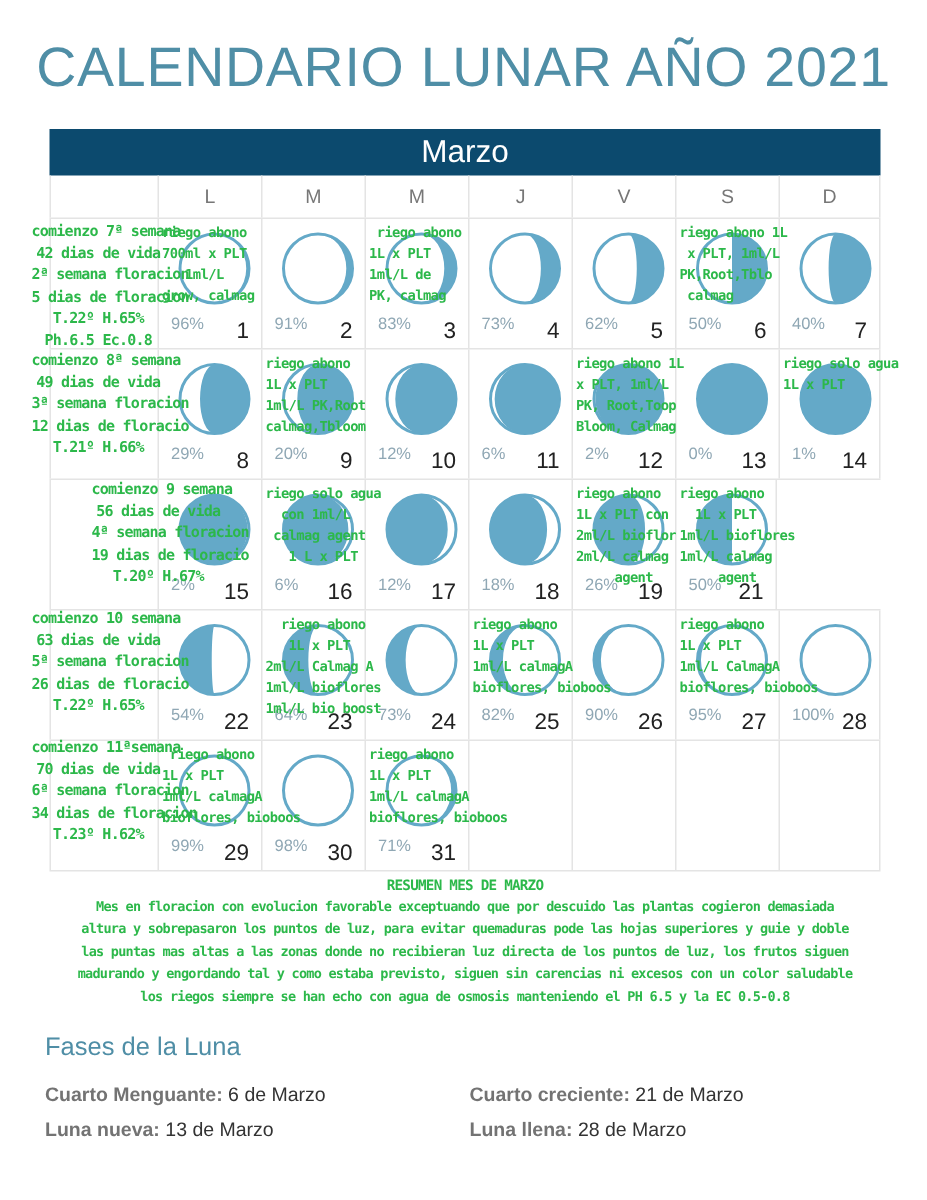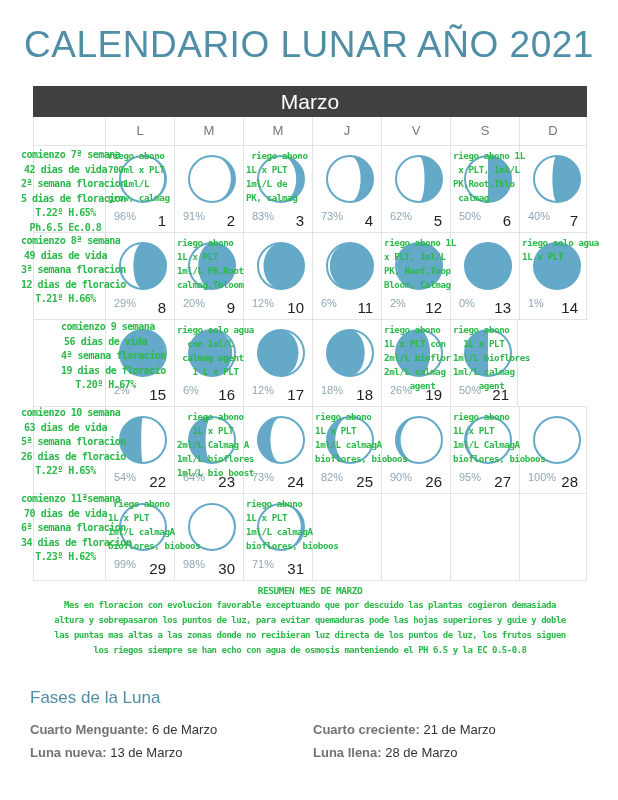--- a/index.html
+++ b/index.html
@@ -1,19 +1,19 @@
 <!DOCTYPE html>
 <html><head>
 <meta charset="utf-8">
 <style>
   html,body{margin:0;padding:0;background:#ffffff;}
   body{width:618px;height:800px;position:relative;overflow:hidden;font-family:"DejaVu Sans","Liberation Sans",sans-serif;}
   .title{position:absolute;left:0;top:24px;width:618px;text-align:center;font-family:"Liberation Sans",sans-serif;font-size:37px;color:#4f8ea6;letter-spacing:0.5px;}
   .cal{position:absolute;left:33px;top:86px;width:554px;}
-  .month-band{height:31px;background:#404040;color:#fff;text-align:center;font-family:"Liberation Sans",sans-serif;font-size:21px;line-height:31px;}
+  .month-band{height:31px;background:#0c4a6e;color:#fff;text-align:center;font-family:"Liberation Sans",sans-serif;font-size:21px;line-height:31px;}
   .grid{position:relative;}
   .row{display:flex;border-bottom:1px solid #e4e4e4;}
   .wk-head{height:28px;}
   .cell{position:relative;border-left:1px solid #e4e4e4;box-sizing:border-box;}
   .cell.notes{width:72px;border-left:1px solid #e4e4e4;}
   .cell.day{width:69px;}
   .cell.day:last-child{border-right:1px solid #e4e4e4;width:68px;}
   .wd{text-align:center;line-height:28px;font-family:"Liberation Sans",sans-serif;font-size:13px;color:#777;}
   .week{height:86px;}
   .pct{position:absolute;left:8px;bottom:10px;font-family:"Liberation Sans",sans-serif;font-size:11px;color:#8fa7b4;}
@@ -392,20 +392,21 @@
 6ª semana floracion
 34 dias de floracion
 T.23º H.62%</div>
   </div>
 
 <div class="summary">
   <div class="sum-title">RESUMEN MES DE MARZO</div>
   <div>Mes en floracion con evolucion favorable exceptuando que por descuido las plantas cogieron demasiada</div>
   <div>altura y sobrepasaron los puntos de luz, para evitar quemaduras pode las hojas superiores y guie y doble</div>
   <div>las puntas mas altas a las  zonas donde no recibieran luz directa de los puntos de luz, los frutos siguen</div>
+  <div>madurando y engordando tal y como estaba previsto, siguen sin carencias ni excesos con un color saludable</div>
   <div>los riegos siempre se han echo con agua de osmosis manteniendo el PH 6.5 y la EC 0.5-0.8</div>
 </div>
 
 <div class="fases">Fases de la Luna</div>
 <div class="phase" style="left:30px;top:722px;">
   <span class="lbl">Cuarto Menguante:</span>
   <span>6 de Marzo</span>
 </div>
 <div class="phase" style="left:313px;top:722px;">
   <span class="lbl">Cuarto creciente:</span>

